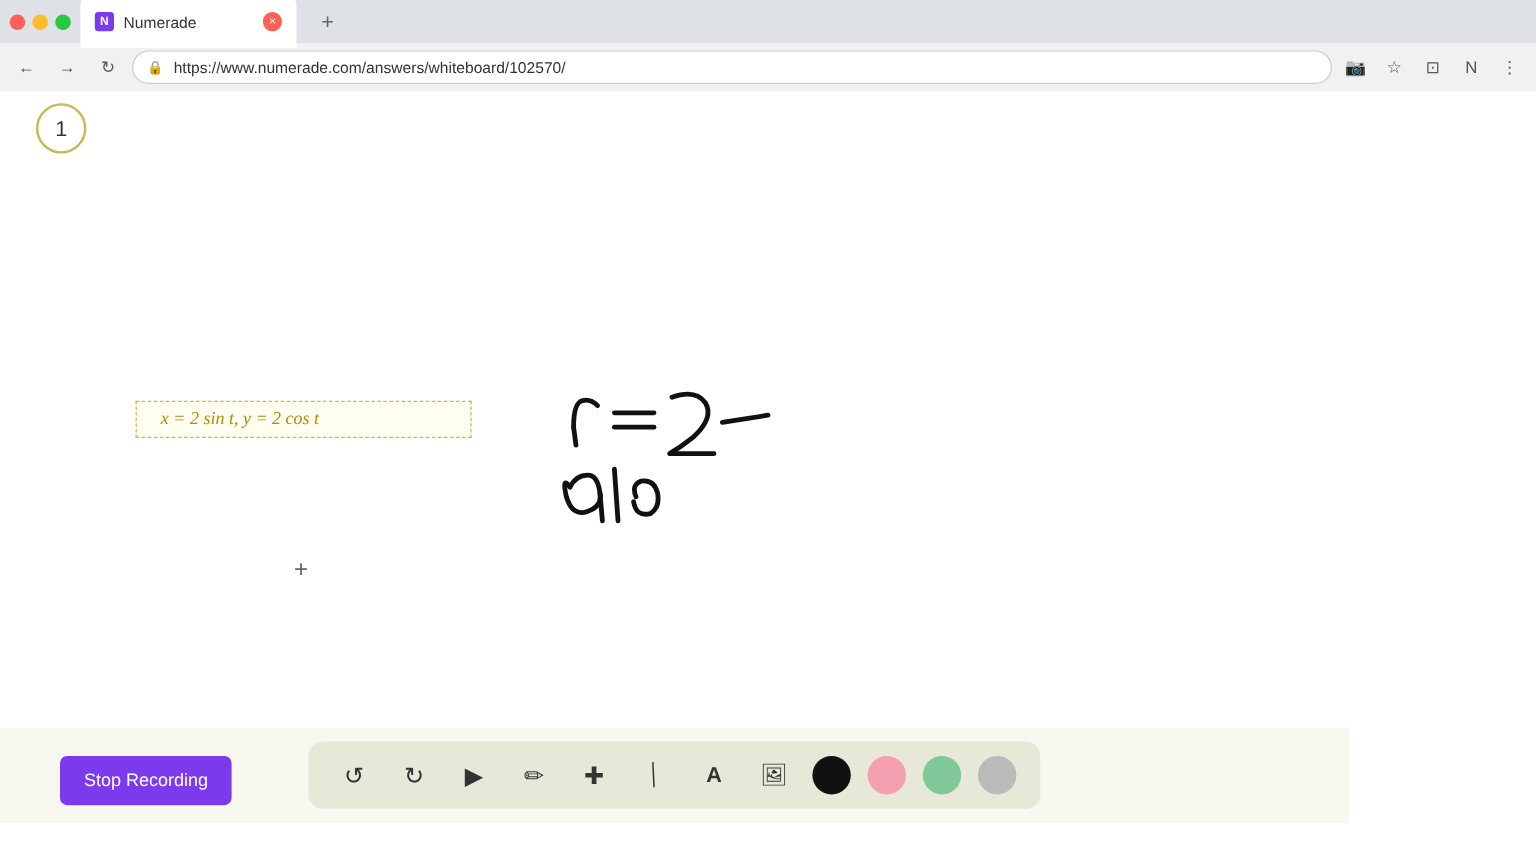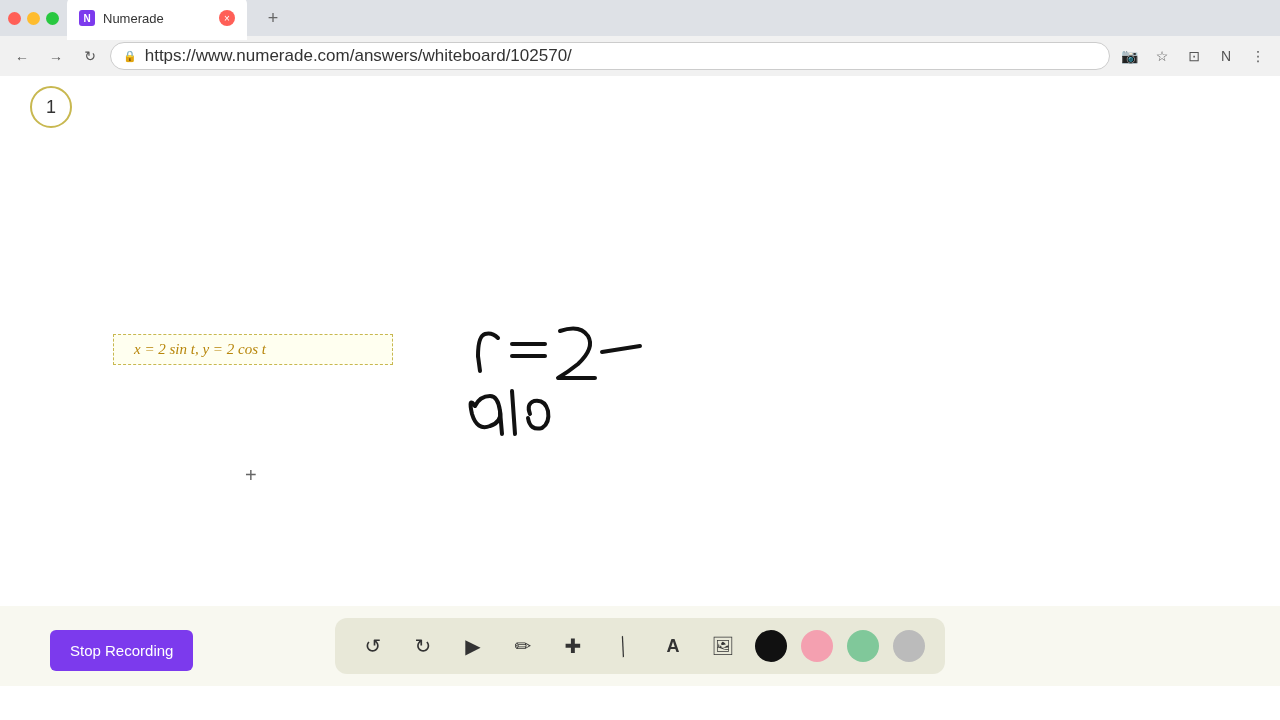--- a/index.html
+++ b/index.html
@@ -77,21 +77,21 @@
       border: 1px solid #ccc;
       border-radius: 14px;
       display: flex;
       align-items: center;
       padding: 0 12px;
       font-size: 13px;
       color: #333;
       gap: 8px;
     }
     .lock-icon { color: #666; font-size: 11px; }
-    .url-text { color: #333; font-size: 17px; }
+    .url-text { color: #333; font-size: 13px; }
     .nav-actions {
       display: flex;
       gap: 4px;
       align-items: center;
     }
     .nav-action-btn {
       width: 28px; height: 28px;
       display: flex; align-items: center; justify-content: center;
       border-radius: 50%;
       font-size: 14px; color: #555; cursor: pointer;
@@ -151,21 +151,21 @@
       left: 430px;
     }
     .handwritten-area svg {
       overflow: visible;
     }
 
     
     .bottom-bar {
       position: absolute;
       bottom: 0;
-      width: 1280px;
+      width: 1124px;
       height: 80px;
       background: #f8f8f0;
       display: flex;
       align-items: center;
       justify-content: center;
     }
 
     
     .stop-recording-btn {
       position: absolute;

